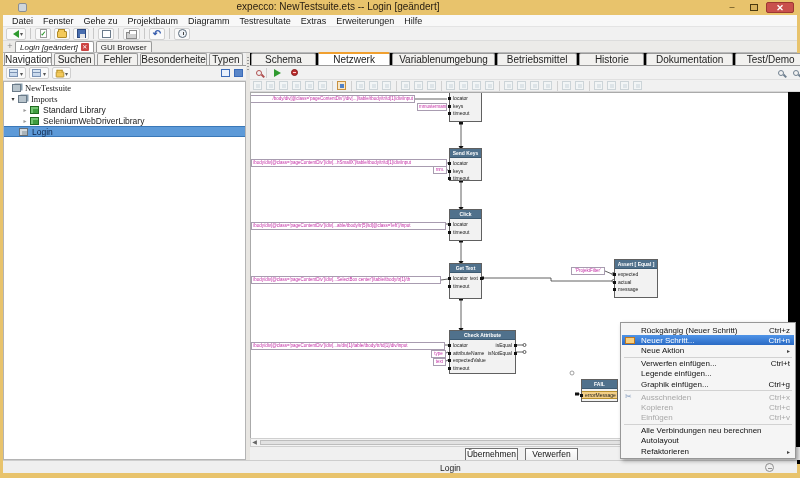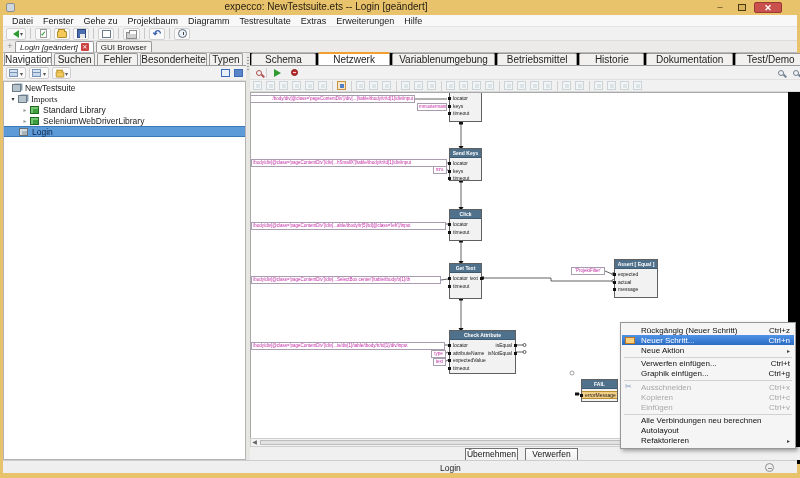--- a/index.html
+++ b/index.html
@@ -1,19 +1,19 @@
 <!DOCTYPE html>
 <html><head>
 <meta charset="utf-8">
 <style>
   html,body{margin:0;padding:0;background:#888;font-family:"Liberation Sans",sans-serif;}
   *{box-sizing:border-box;}
   .win{position:relative;width:800px;height:478px;background:#e8c36c;overflow:hidden;font-family:"Liberation Sans",sans-serif;}
   
-  .titlebar{position:absolute;left:0;top:0;width:652px;height:15px;}
+  .titlebar{position:absolute;left:12px;top:0;width:652px;height:15px;}
   .appicon{position:absolute;left:6px;top:3px;width:9px;height:9px;background:#cfd6dc;border:1px solid #8a8f94;border-radius:2px;}
   .title{position:absolute;left:0;right:0;top:1px;text-align:center;font-size:10px;color:#2a2013;}
   .wbtn{position:absolute;top:2px;height:11px;text-align:center;font-size:9px;line-height:10px;color:#4a3a10;}
   .wbtn.min{left:712px;width:16px;}
   .wbtn.max{left:734px;width:16px;}
   .maxglyph{display:inline-block;width:8px;height:7px;border:1px solid #4a3a10;background:#d8b25c;margin-top:2px;}
   .wbtn.close{left:754px;width:28px;background:#c9504c;border:1px solid #9c3733;border-radius:2px;color:#fff;font-weight:bold;}
   
   .menubar{position:absolute;left:3px;top:15px;width:794px;height:12px;background:#f8f8f8;border-bottom:1px solid #e4e4e4;display:flex;align-items:center;padding-left:4px;}
   .mitem{font-size:9px;color:#1a1a1a;padding:0 5px;}
@@ -218,21 +218,21 @@
           <span class="dd">▾</span>
         </div>
       <div class="lt-right">
         <span class="i-winb"></span>
         <span class="i-saveb"></span>
       </div>
     </div>
     <div class="tree" id="tree">
         <div class="trow" style="padding-left: 8px;">
           <div class="ti ti-suite"></div>
-          <div style="display: inline;">NewTestsuite</div>
+          <div style="display: inline; font-family: Liberation Serif, serif;">NewTestsuite</div>
         </div>
         <div class="trow" style="padding-left: 4px;">
           <div class="tw exp">▾</div>
           <div class="ti ti-suite"></div>
           <div style="display: inline; font-family: Liberation Serif, serif;">Imports</div>
         </div>
         <div class="trow" style="padding-left: 16px;">
           <div class="tw col">▸</div>
           <div class="ti ti-lib"></div>
           <div style="display: inline;">Standard Library</div>
@@ -512,20 +512,24 @@
         <div class="sub">▸</div>
       </div>
       <div class="cmsep"></div>
       <div class="cmi">
         <div class="ci"></div>
         <div class="cl">Verwerfen einfügen...</div>
         <div class="cs">Ctrl+t</div>
       </div>
       <div class="cmi">
         <div class="ci"></div>
+        <div class="cl">Legende einfügen...</div>
+      </div>
+      <div class="cmi">
+        <div class="ci"></div>
         <div class="cl">Graphik einfügen...</div>
         <div class="cs">Ctrl+g</div>
       </div>
       <div class="cmsep"></div>
       <div class="cmi dis">
         <div class="ci">
           <div class="ic-scissors">✂</div>
         </div>
         <div class="cl">Ausschneiden</div>
         <div class="cs">Ctrl+x</div>

